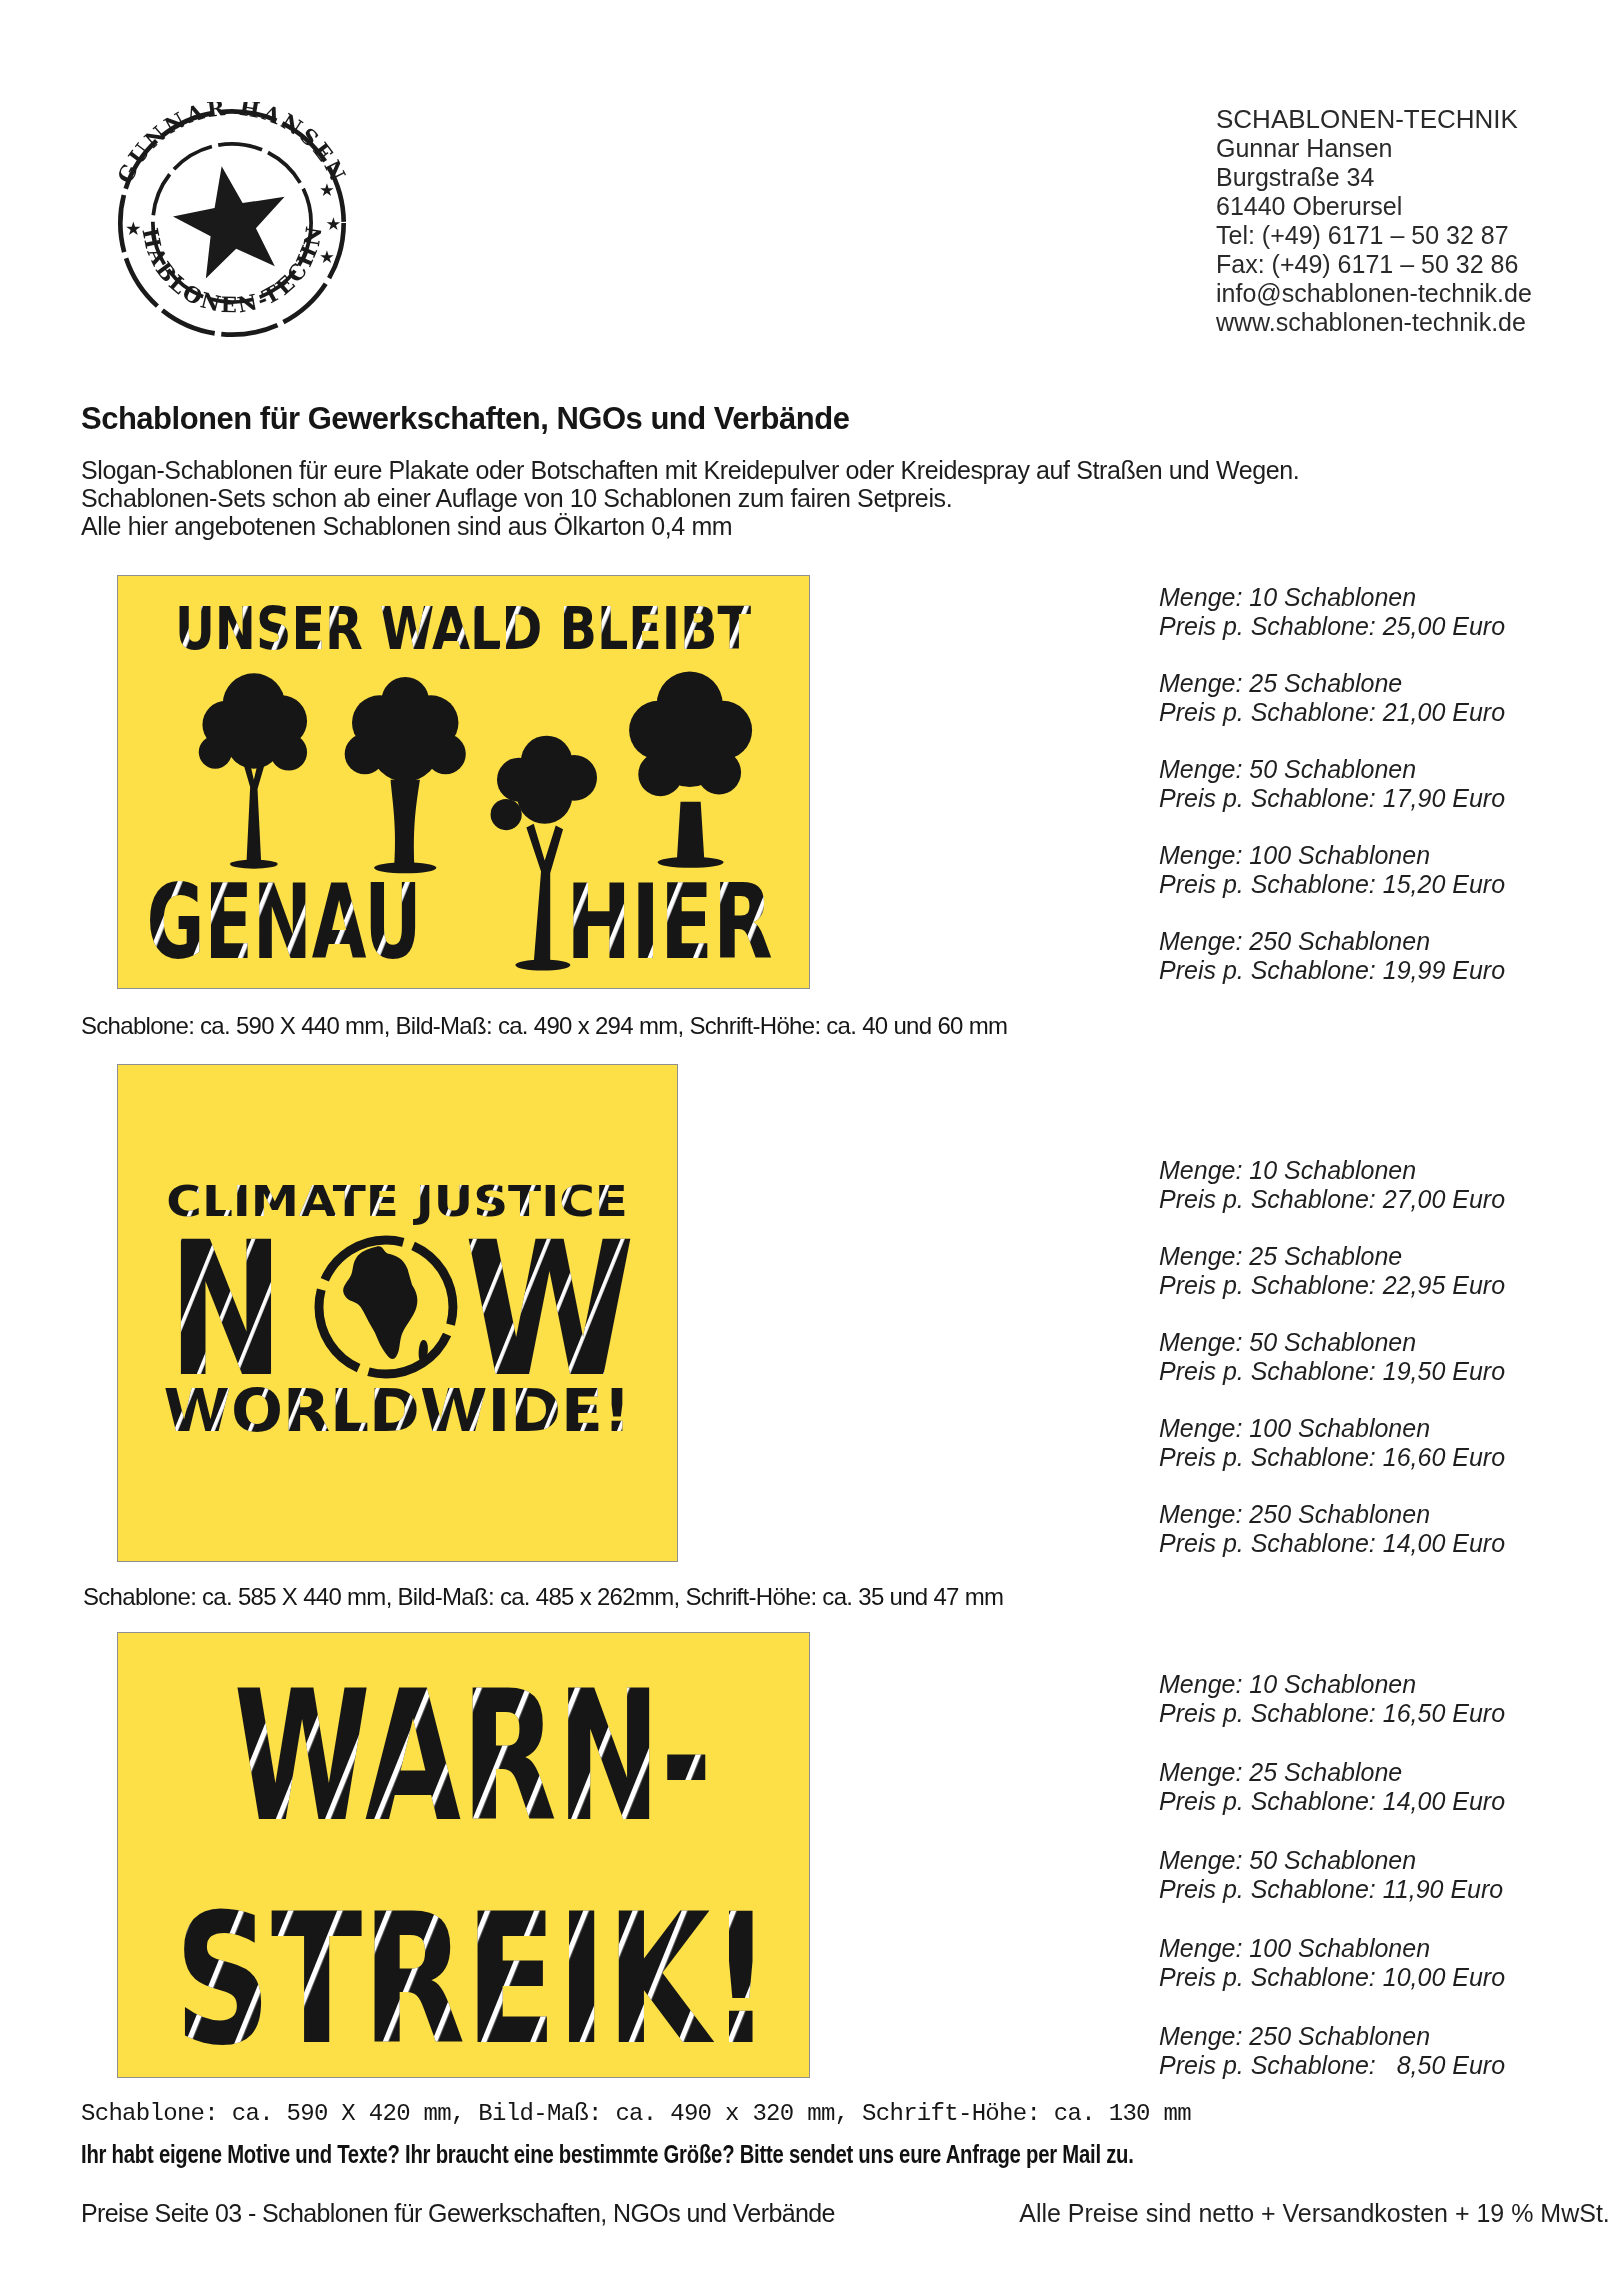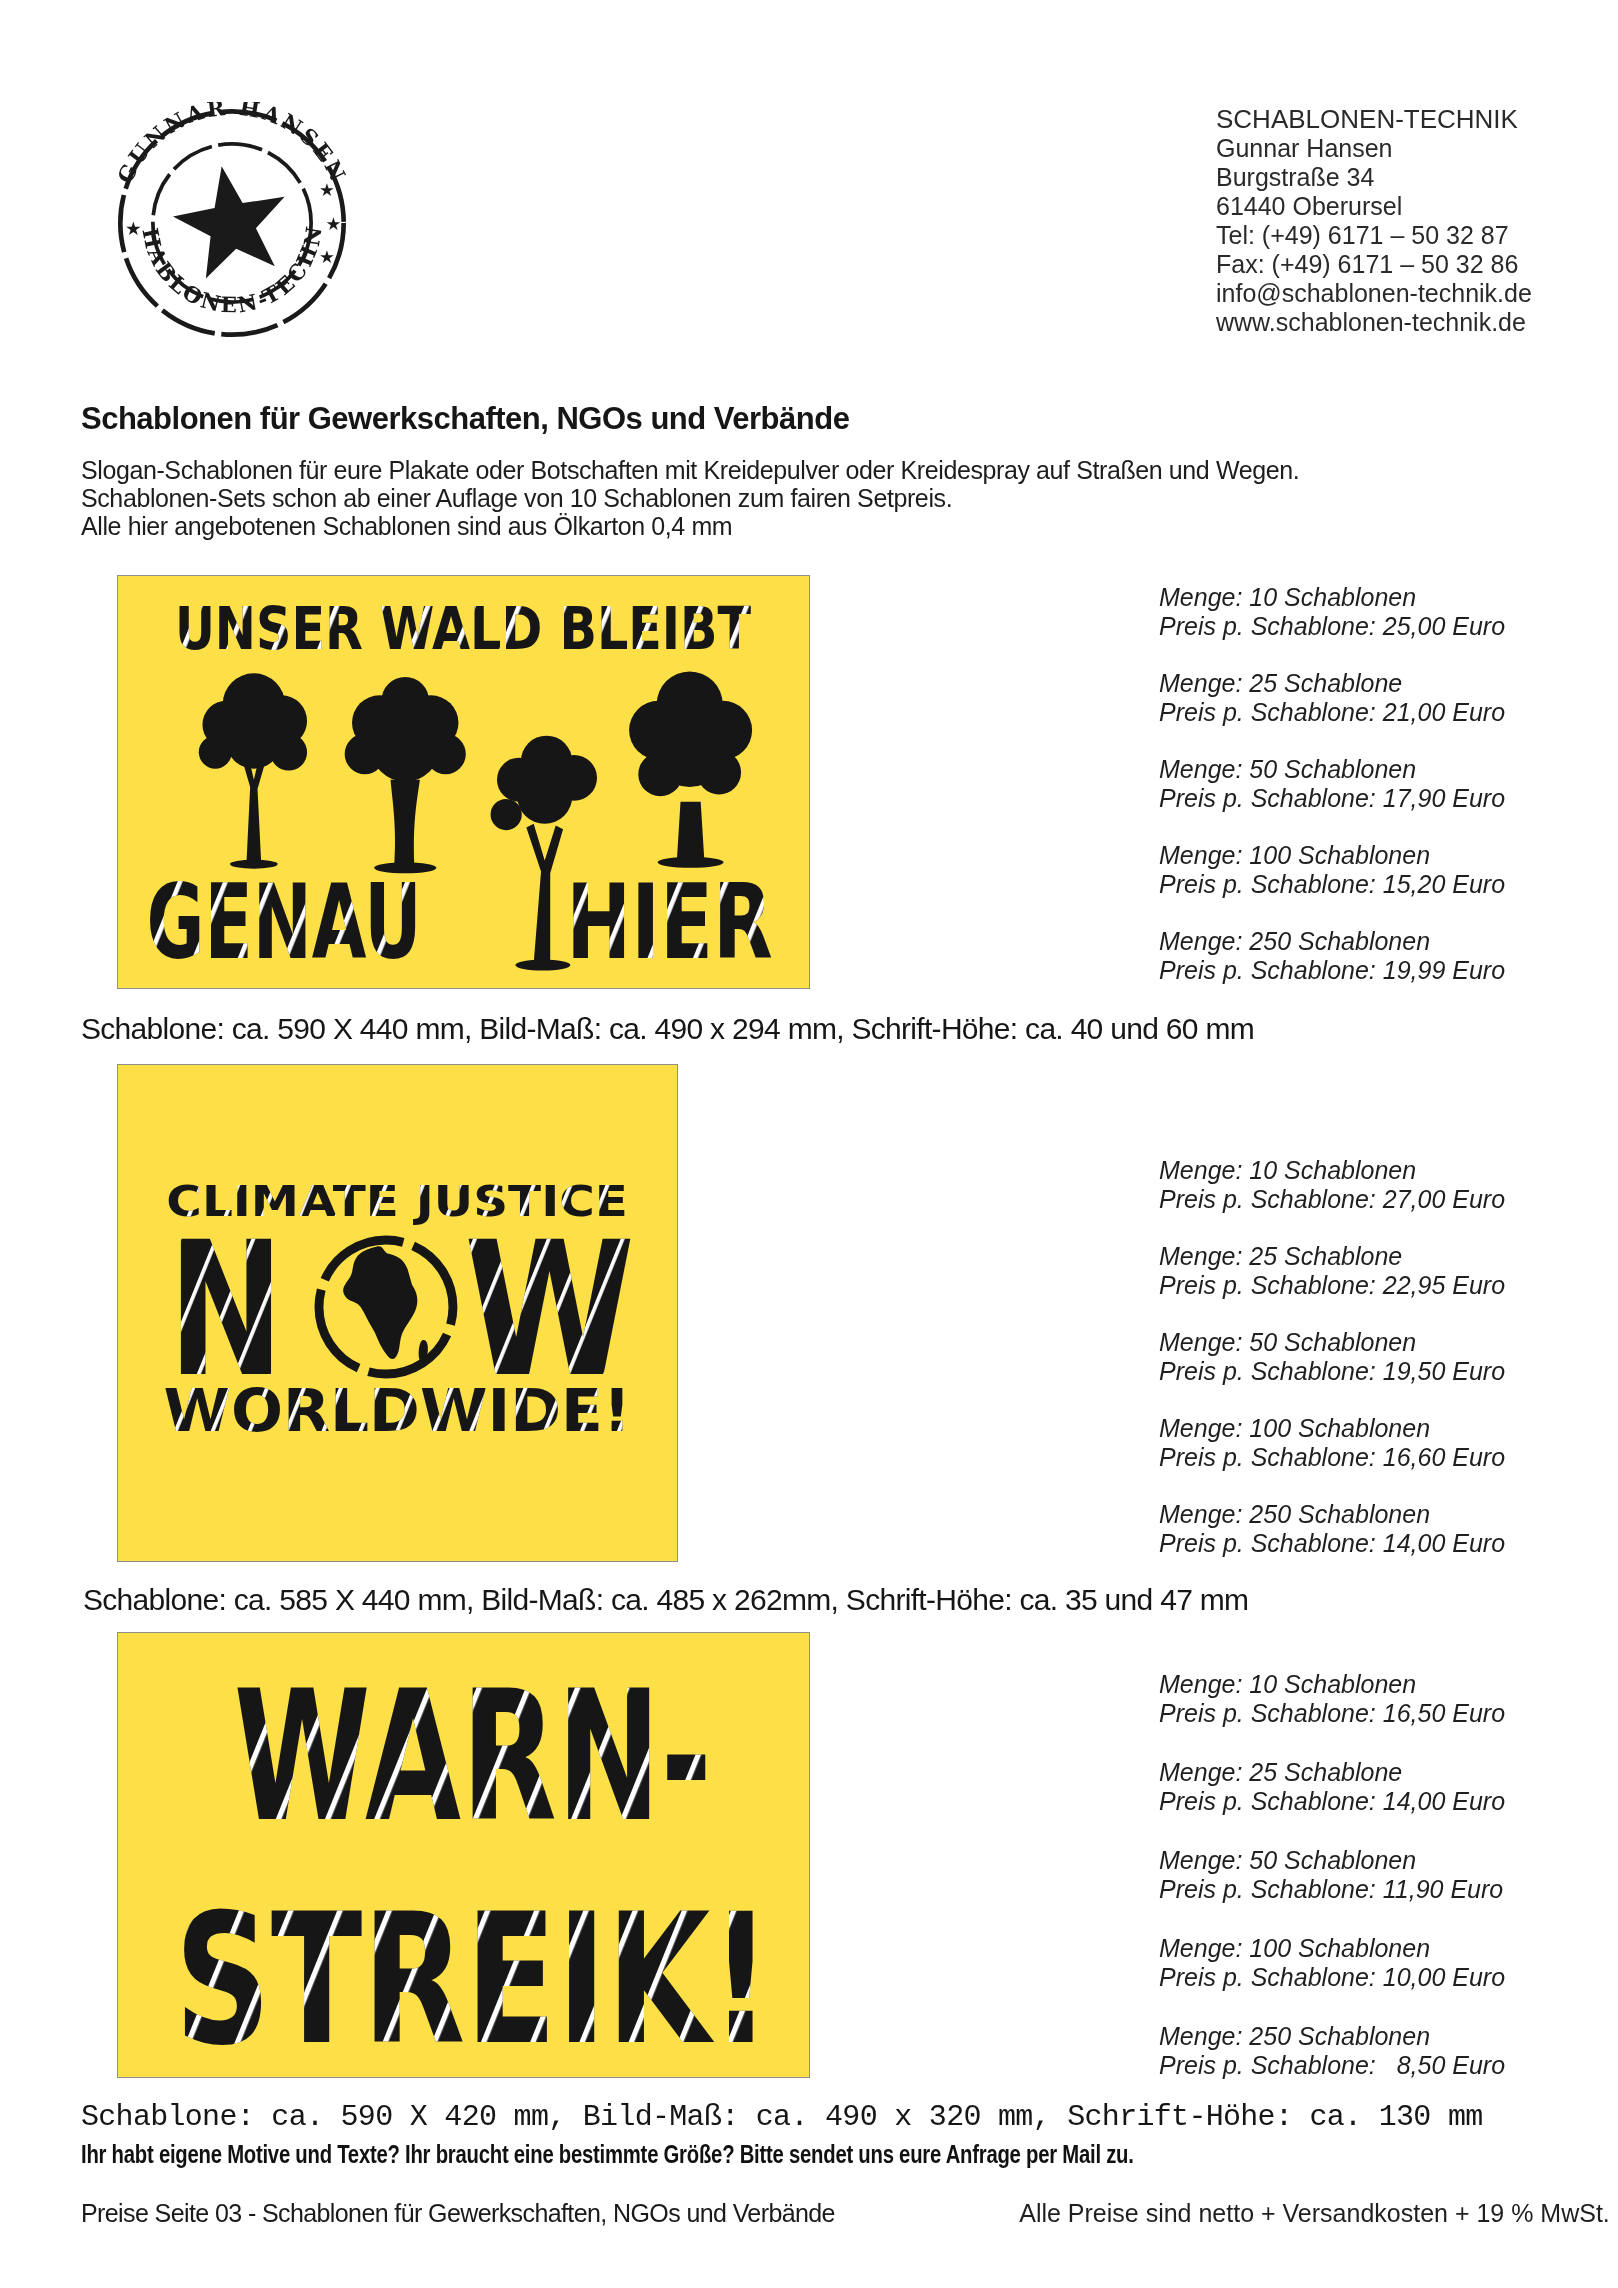--- a/index.html
+++ b/index.html
@@ -26,21 +26,21 @@
   .frame svg{display:block;width:100%;height:100%;}
   
   .prices{left:1159px;font-size:25px;line-height:29px;color:#1f1f1f;}
   .prices1{top:583px;}
   .prices2{top:1156px;}
   .prices3{top:1670px;}
   .price-pair{margin-bottom:28px;}
   .prices3 .price-pair{margin-bottom:30px;}
   .price-line{white-space:pre;font-style:italic;}
   
-  .caption{left:81px;font-size:30px;letter-spacing:-0.7px;color:#161616;}
+  .caption{left:81px;font-size:24px;letter-spacing:-0.7px;color:#161616;}
   .cap1{top:1012px;}
   .cap2{top:1583px;left:83px;}
   .cap3{top:2100px;font-family:Liberation Mono, monospace;}
   .cta{left:81px;top:2139px;font-size:26px;font-weight:bold;letter-spacing:-0.3px;
        transform:scaleX(0.78);transform-origin:left top;white-space:nowrap;color:#111;}
   .footer-left{left:81px;top:2199px;font-size:25px;letter-spacing:-0.6px;color:#1a1a1a;white-space:nowrap;}
   .footer-right{right:9.2px;top:2199px;font-size:25px;color:#1f1f1f;white-space:nowrap;text-align:left;}
   
   .st{font-family:"DejaVu Sans", sans-serif;font-weight:bold;fill:#161616;}
   .logo-ring-text{font-family:"DejaVu Serif", serif;font-weight:bold;fill:#1a1a1a;}

